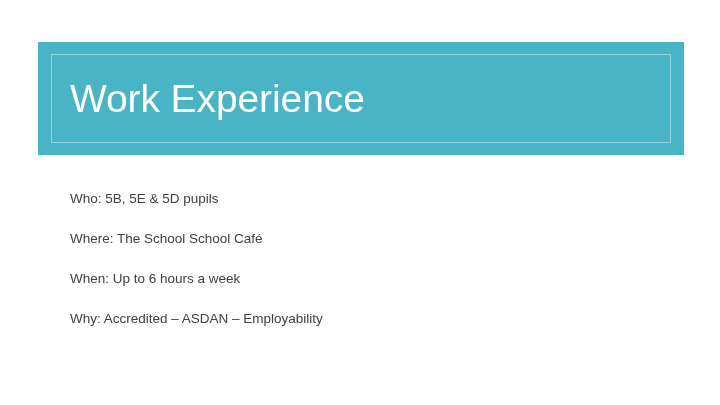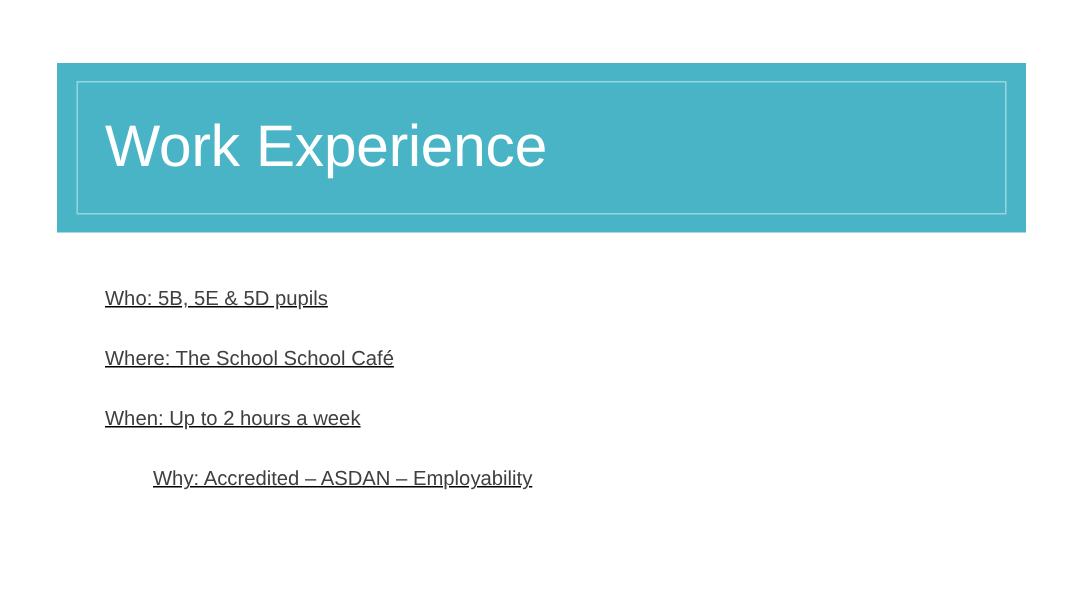--- a/index.html
+++ b/index.html
@@ -58,48 +58,46 @@
     color: #ffffff;
     white-space: nowrap;
   }
 
   
   .body-block {
     position: absolute;
     left: 70px;
     top: 192px;
     width: 580px;
-    text-decoration: underline;
   }
 
   .body-line {
     margin: 0 0 26.5px 0;
     font-family: "Liberation Sans", sans-serif;
     font-size: 13.5px;
     font-weight: 400;
     line-height: 1.0;
     color: #404040;
     white-space: nowrap;
   }
 
   .body-line:last-child {
     margin-bottom: 0;
-    margin-left: 32px;
   }
 </style>
 </head>
 <body>
 
 <div class="slide">
 
   <div class="title-banner">
     <div class="title-banner-inner-border"></div>
     <h1 class="title-text">Work Experience</h1>
   </div>
 
   <div class="body-block">
     <p class="body-line">Who: 5B, 5E &amp; 5D pupils</p>
     <p class="body-line">Where: The School School Café</p>
-    <p class="body-line">When: Up to 2 hours a week</p>
+    <p class="body-line">When: Up to 6 hours a week</p>
     <p class="body-line">Why: Accredited – ASDAN – Employability</p>
   </div>
 
 </div>
 
 </body></html>

